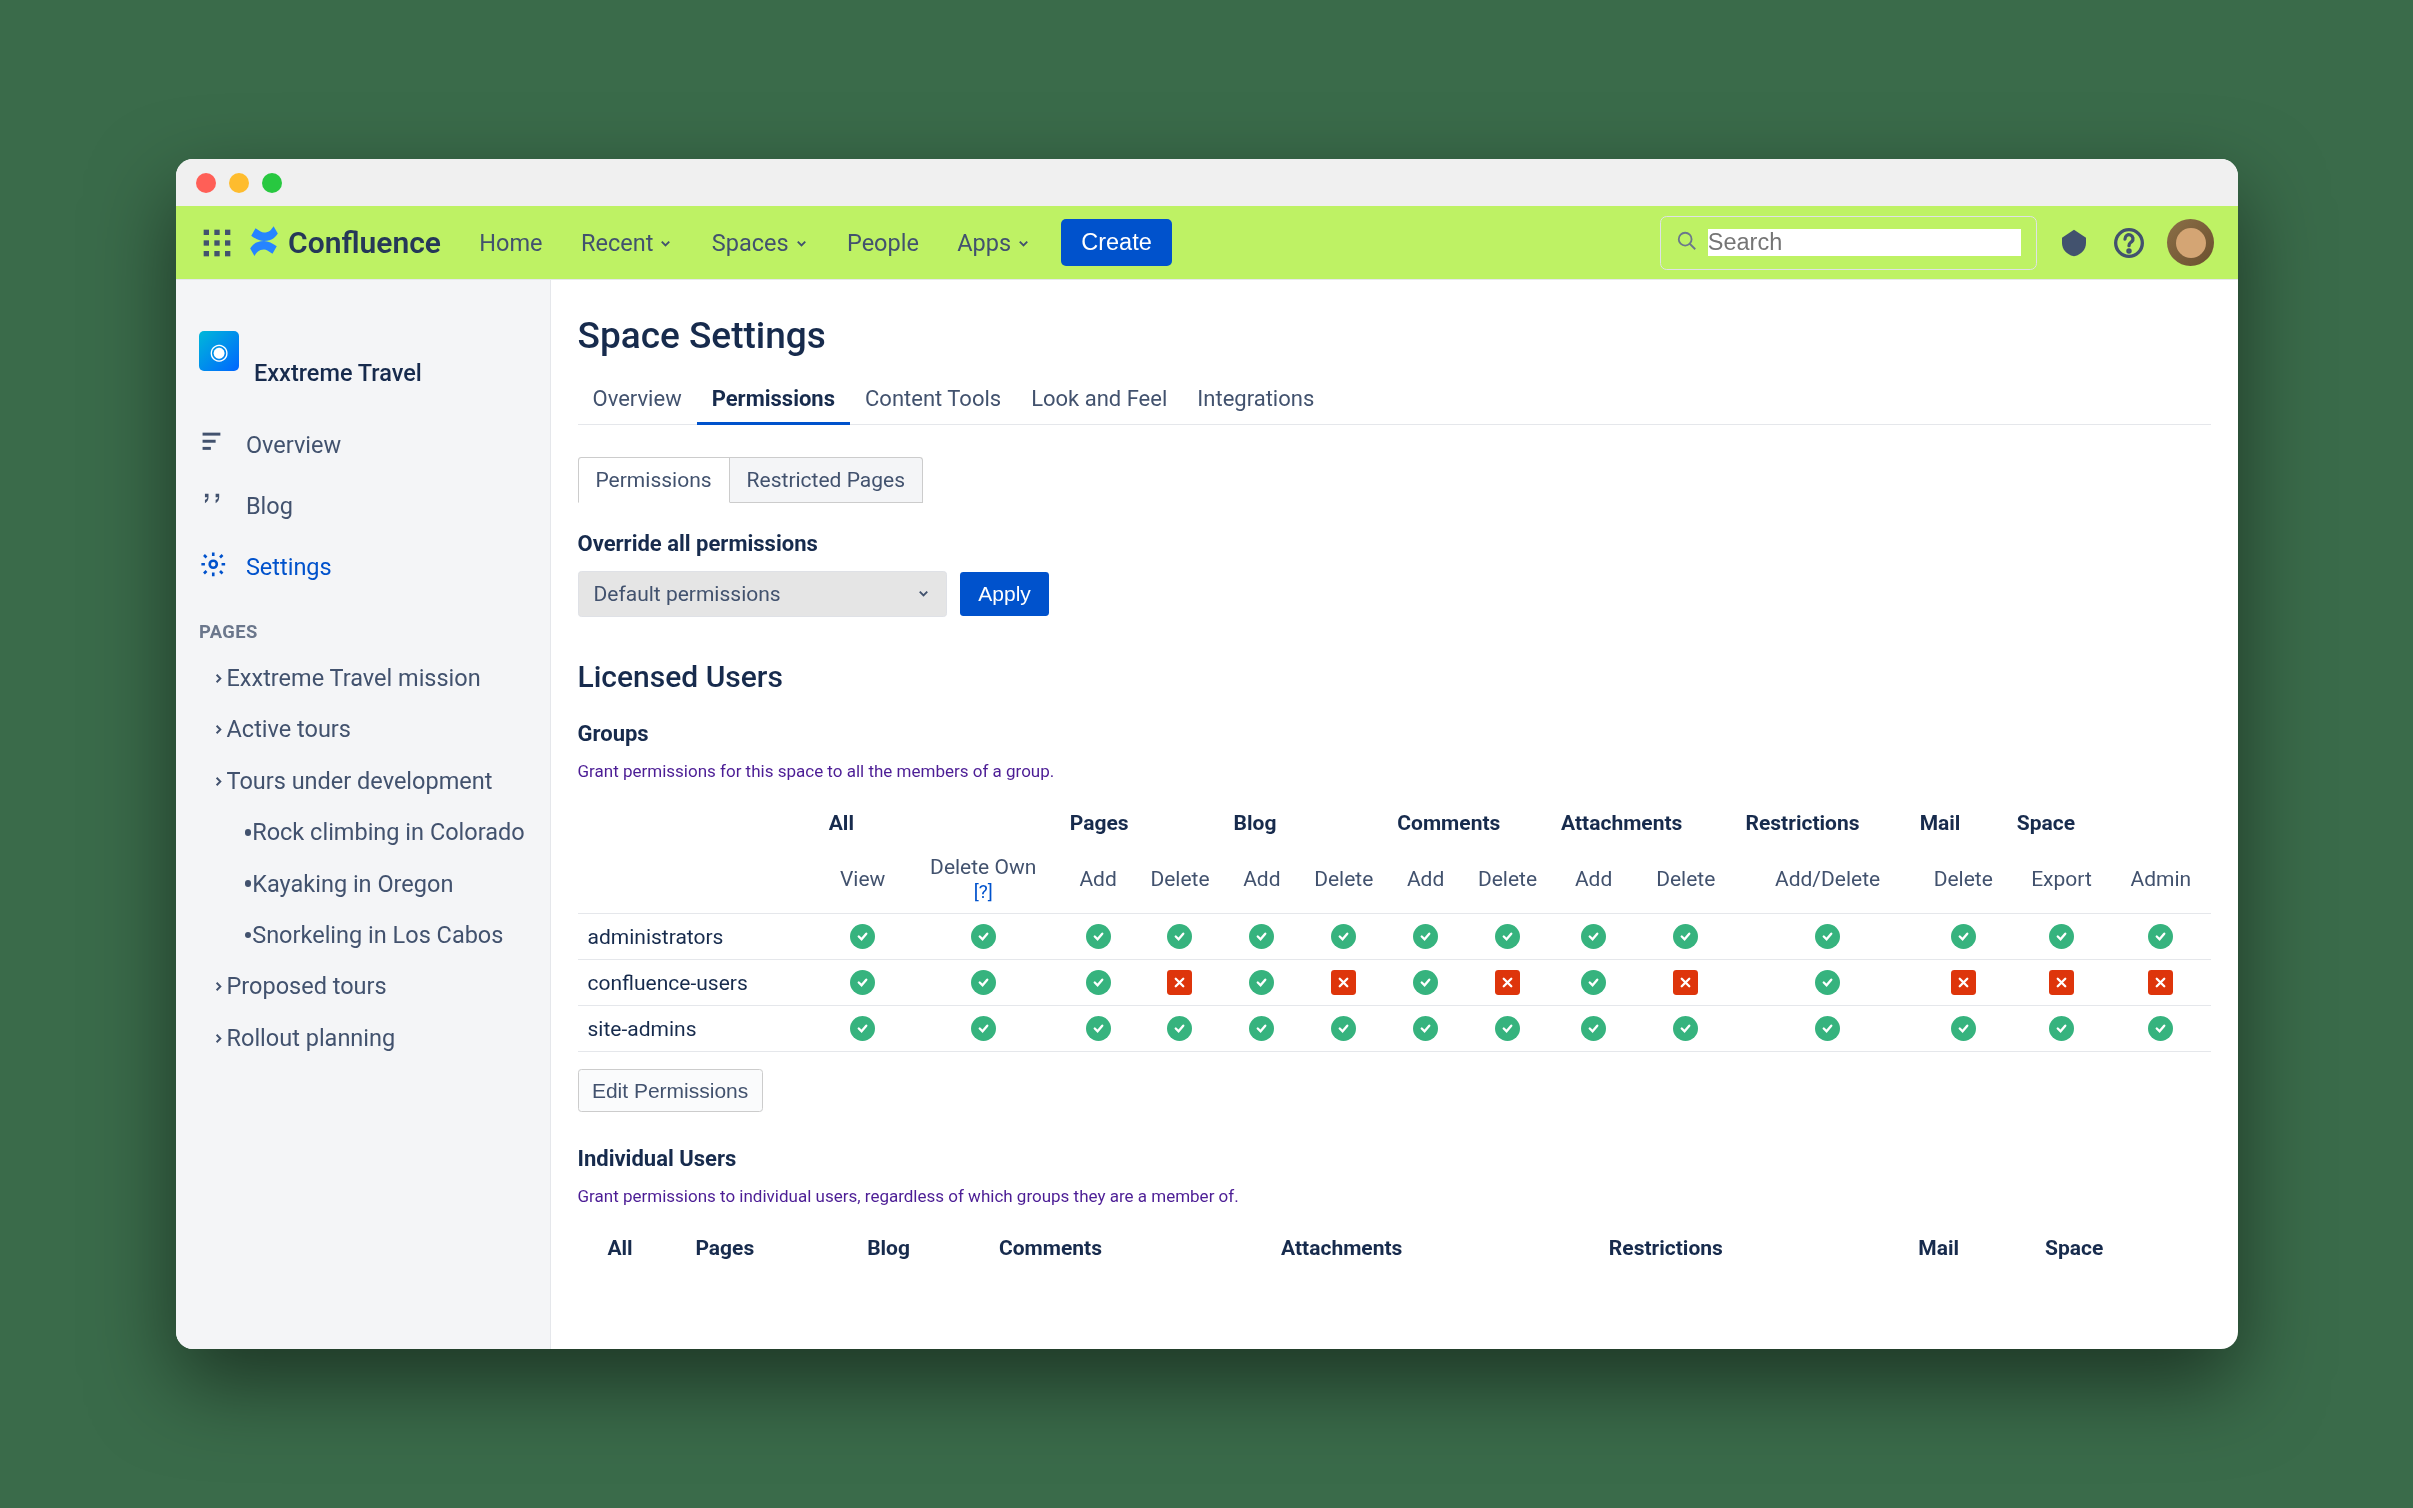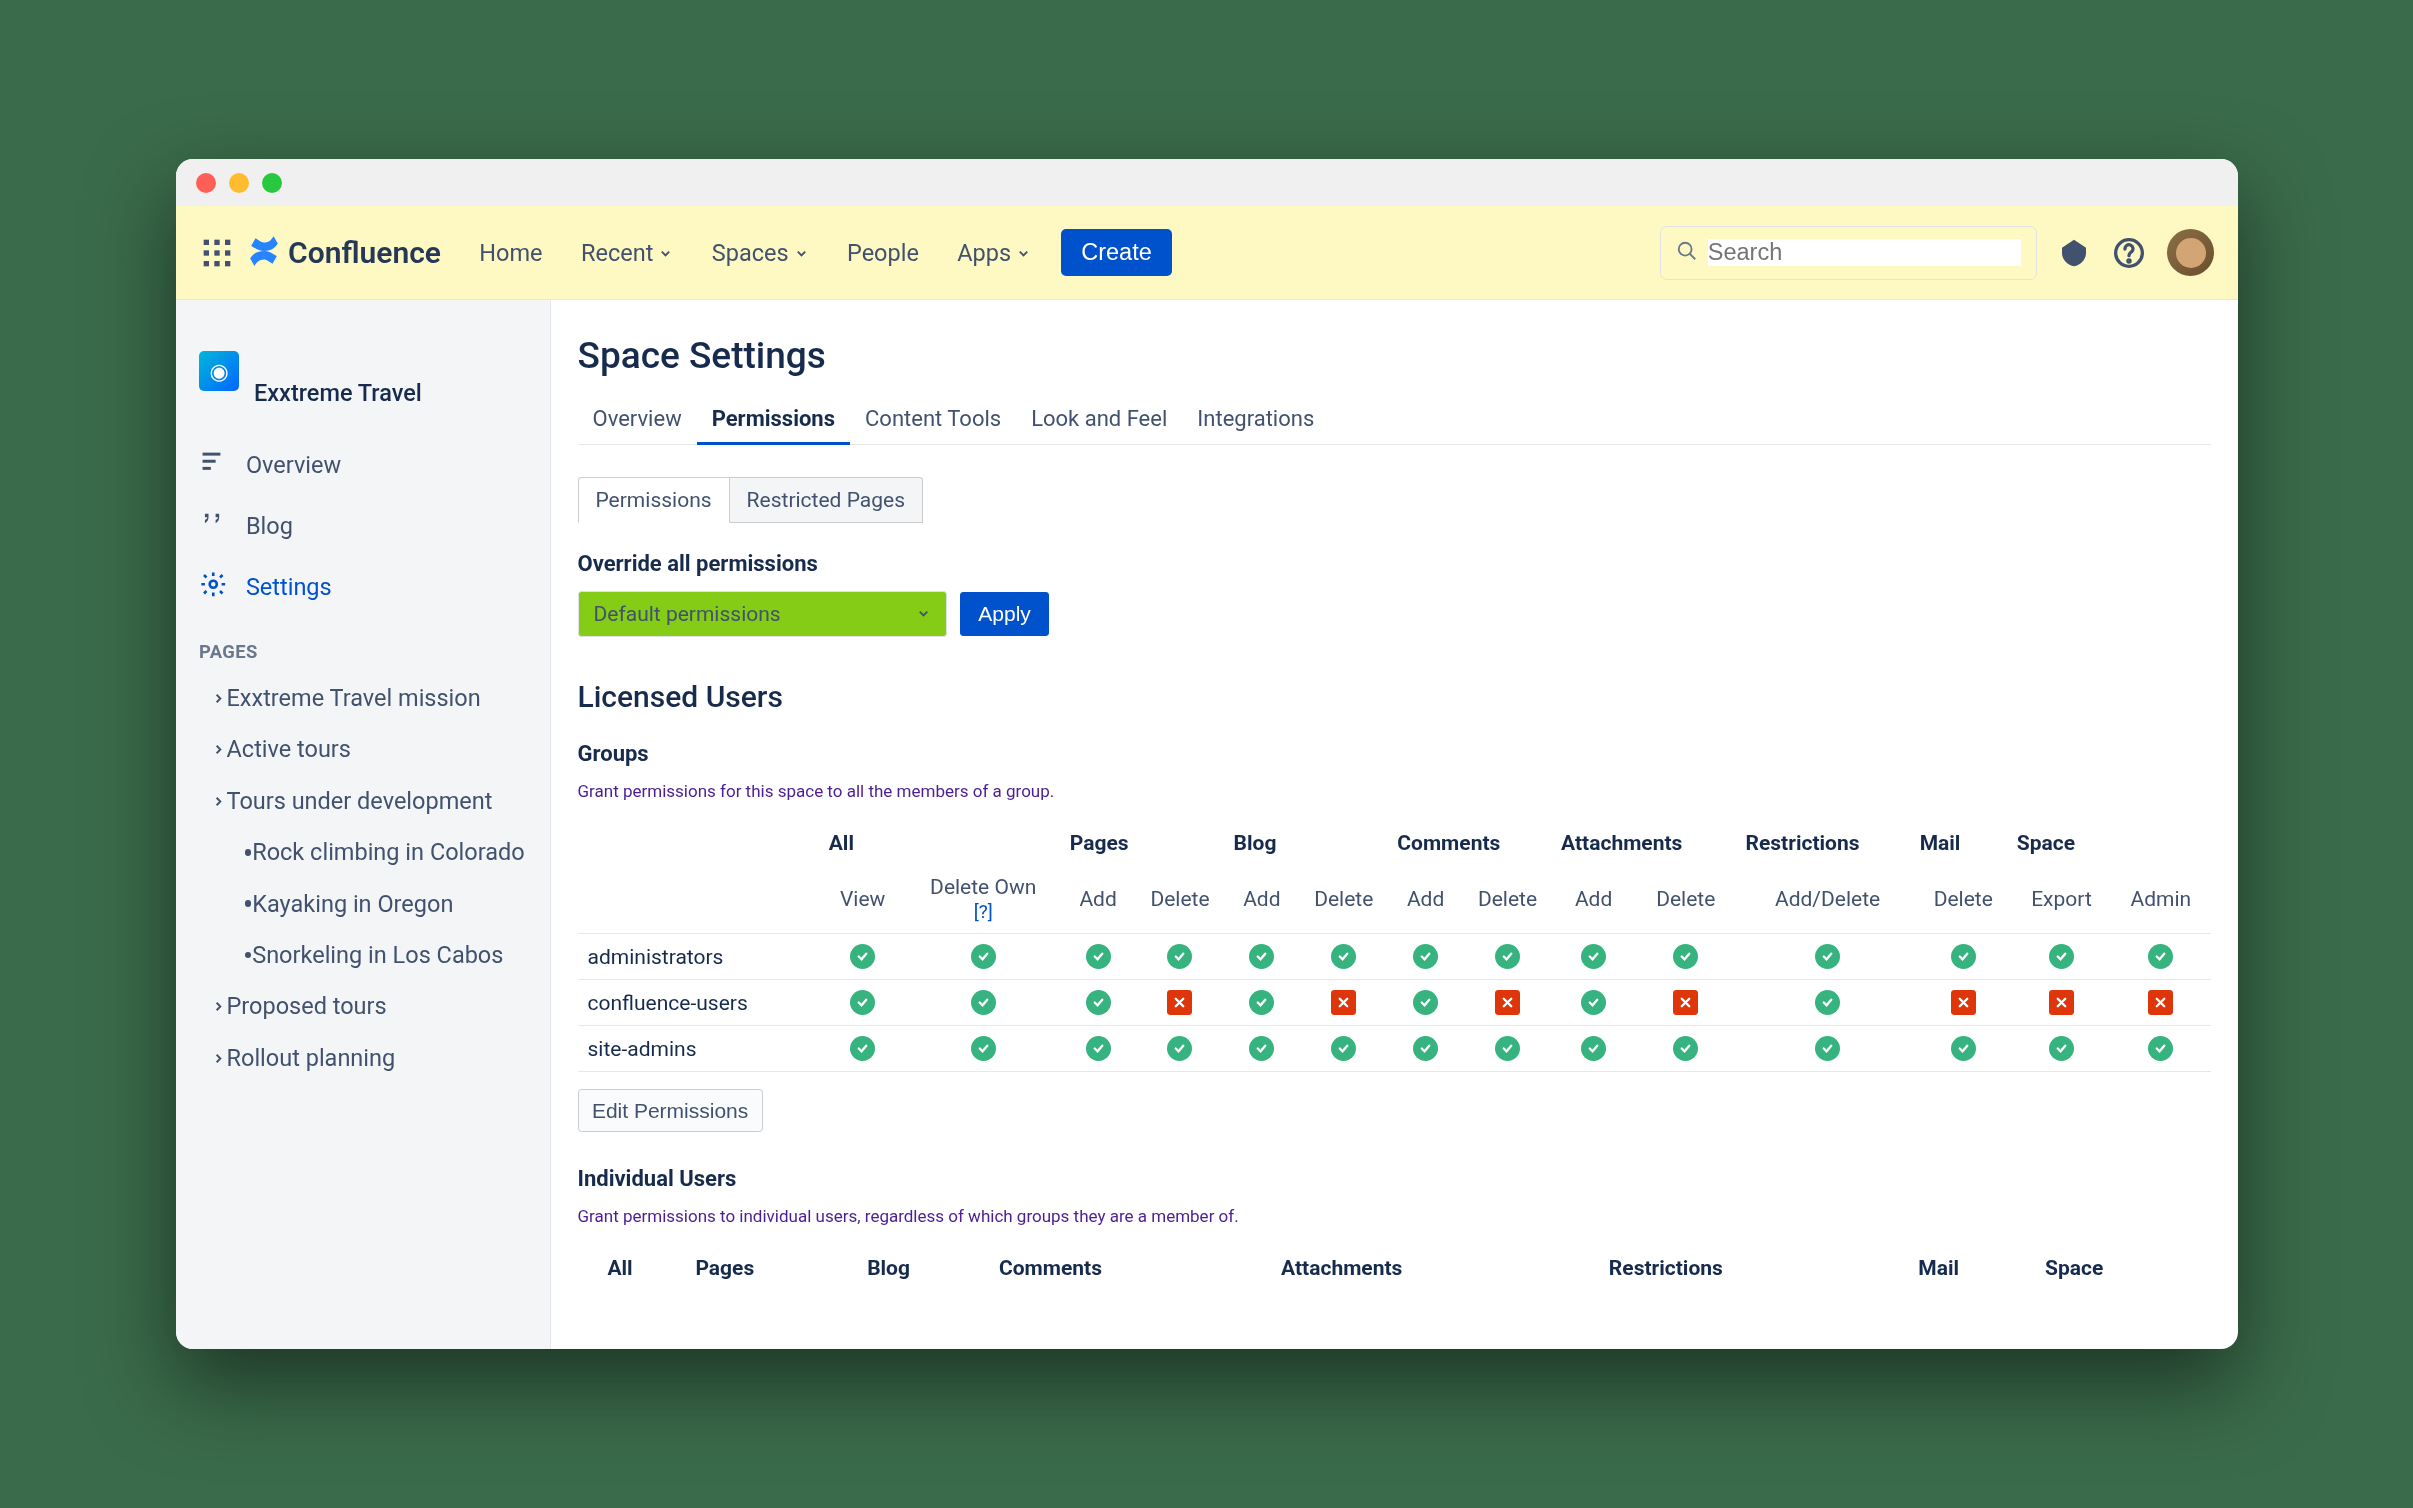--- a/index.html
+++ b/index.html
@@ -29,27 +29,27 @@
     align-items: center;
     padding: 0 20px;
     gap: 13.4px;
   }
   .traffic-light { width: 20px; height: 20px; border-radius: 50%; }
   .tl-red { background: #ff5f57; }
   .tl-yellow { background: #febc2e; }
   .tl-green { background: #28c840; }
 
   .topnav {
-    height: 94px;
+    height: 74px;
     border-bottom: 1.7px solid #e5e7eb;
     display: flex;
     align-items: center;
     padding: 0 23.5px;
     gap: 8.4px;
-    background: #fef9c3;
+    background: #bef264;
   }
   .app-switcher-icon svg { width: 30px; height: 30px; }
   .logo { display: flex; align-items: center; gap: 6.7px; margin-right: 15px; margin-left: 5px; }
   .logo-mark svg { width: 34px; height: 34px; }
   .logo-text { font-size: 30px; font-weight: 600; color: #253858; }
   .nav-item {
     font-size: 23.5px;
     color: #42526e;
     padding: 6.7px 15px;
     display: flex; align-items: center; gap: 5px;
@@ -190,21 +190,21 @@
   .select {
     border: 0.8px solid #dfe1e6;
     border-radius: 3.4px;
     padding: 10px 15px;
     font-size: 21px;
     color: #42526e;
     width: 369px;
     display: flex;
     justify-content: space-between;
     align-items: center;
-    background: #84cc16;
+    background: #e5e5e5;
     cursor:pointer;
   }
   .apply-btn {
     background: #0052cc;
     color: #fff;
     border: none;
     border-radius: 3.4px;
     padding: 10px 18.4px;
     font-size: 21px;
     cursor: pointer;

